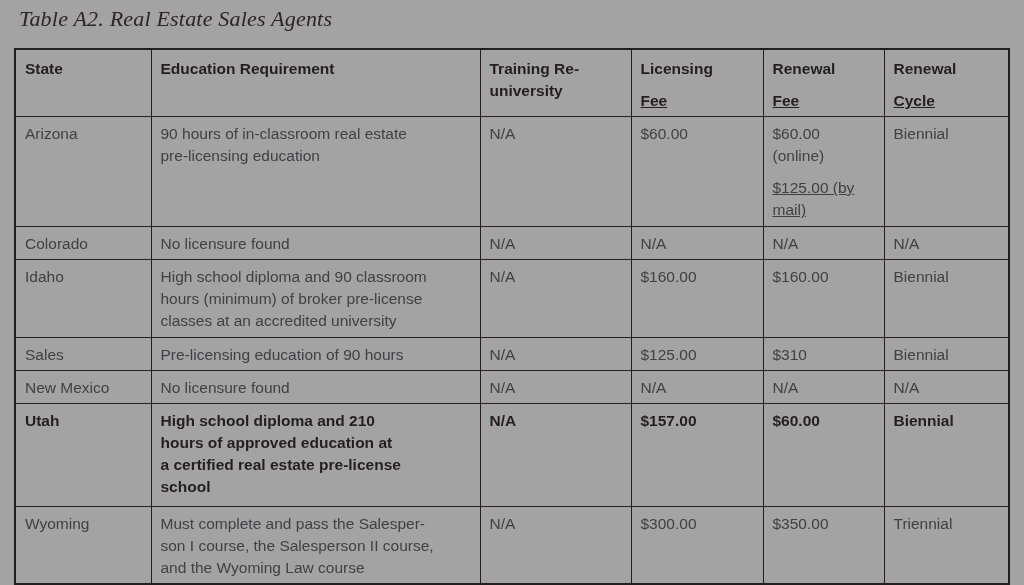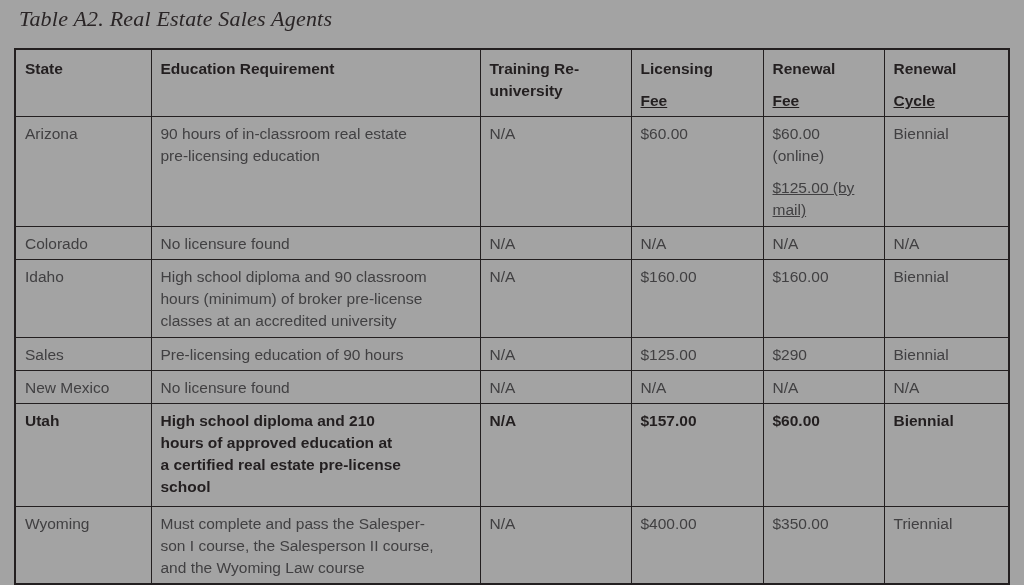--- a/index.html
+++ b/index.html
@@ -179,21 +179,21 @@
           <td>
             <div class="p">Pre-licensing education of 90 hours</div>
           </td>
           <td>
             <div class="p">N/A</div>
           </td>
           <td>
             <div class="p">$125.00</div>
           </td>
           <td>
-            <div class="p">$290</div>
+            <div class="p">$310</div>
           </td>
           <td>
             <div class="p">Biennial</div>
           </td>
         </tr>
         <tr style="height: 32px;">
           <td>
             <div class="p">New Mexico</div>
           </td>
           <td>
@@ -241,21 +241,21 @@
           </td>
           <td>
             <div class="p">Must complete and pass the Salesper-
 son I course, the Salesperson II course,
 and the Wyoming Law course</div>
           </td>
           <td>
             <div class="p">N/A</div>
           </td>
           <td>
-            <div class="p">$400.00</div>
+            <div class="p">$300.00</div>
           </td>
           <td>
             <div class="p">$350.00</div>
           </td>
           <td>
             <div class="p">Triennial</div>
           </td>
         </tr>
       </tbody>
   </table>

